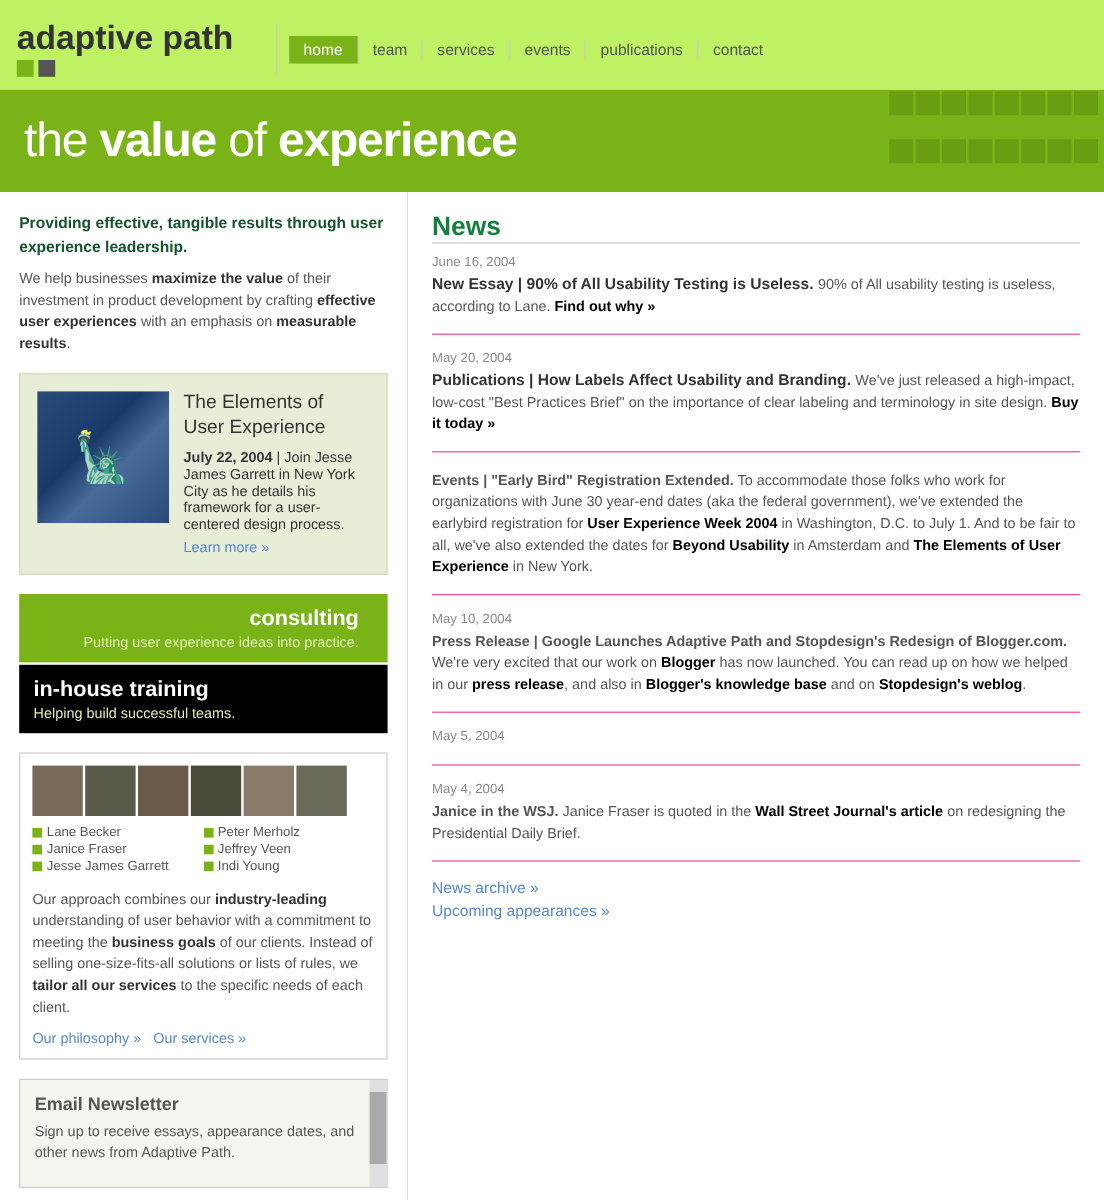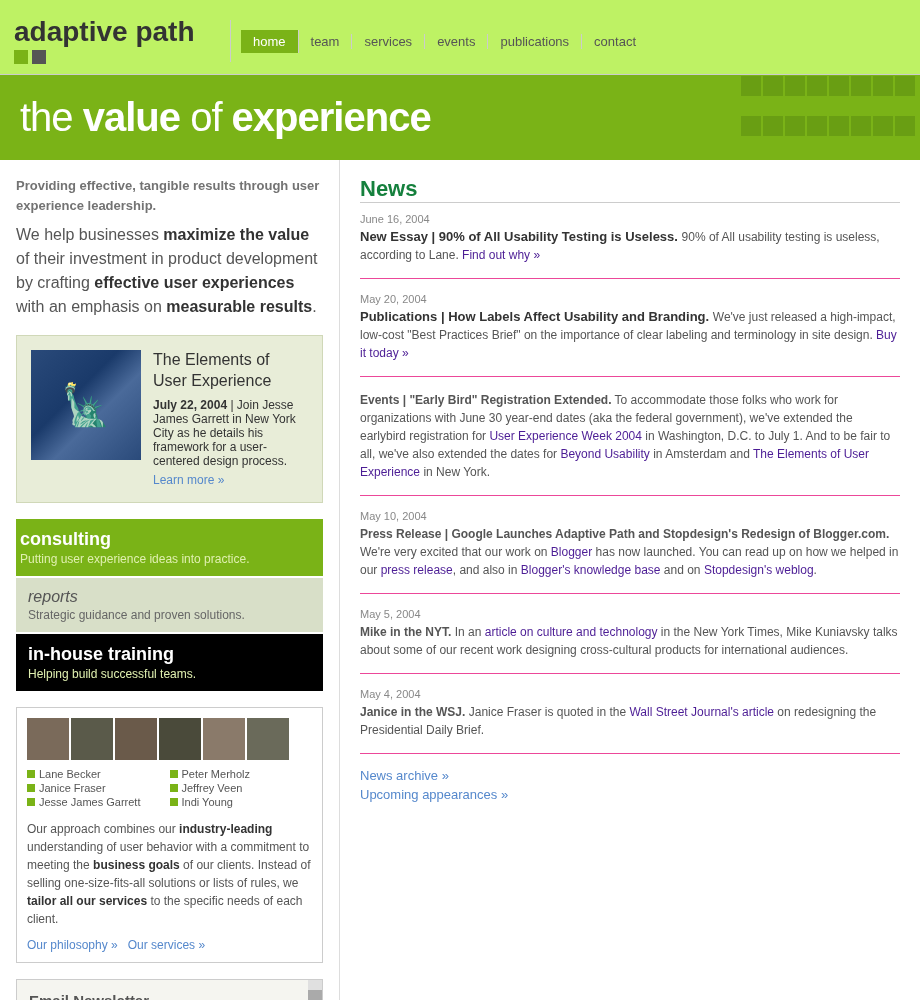--- a/index.html
+++ b/index.html
@@ -26,38 +26,38 @@
     .hero-sq { width: 20px; height: 20px; background: #5a8a10; margin: 1px; }
 
     
     #main { display: flex; gap: 0; }
 
     
     #left-col { width: 340px; min-width: 340px; padding: 16px 16px; background: #fff; border-right: 1px solid #ddd; }
 
     
     #intro { margin-bottom: 16px; }
-    #intro .tagline { font-weight: bold; font-size: 13px; color: #737373; margin-bottom: 8px; }
-    #intro p { font-size: 16px; color: #555; line-height: 1.5; }
+    #intro .tagline { font-weight: bold; font-size: 13px; color: #14532d; margin-bottom: 8px; }
+    #intro p { font-size: 12px; color: #555; line-height: 1.5; }
     #intro p strong { font-weight: bold; color: #333; }
 
     
     #featured { background: #e8edd8; padding: 14px; margin-bottom: 16px; display: flex; gap: 12px; border: 1px solid #d0d8b8; }
     #featured-img { width: 110px; min-width: 110px; height: 110px; background: #2a4a7a; overflow: hidden; }
     #featured-img .statue { width: 100%; height: 100%; background: linear-gradient(135deg, #2a4a7a 0%, #1a3a6a 40%, #4a6a9a 60%, #2a4a7a 100%); display: flex; align-items: center; justify-content: center; color: #a0b8d0; font-size: 40px; }
     #featured-text h3 { font-size: 16px; color: #333; font-weight: normal; line-height: 1.3; margin-bottom: 6px; }
     #featured-text .date-line { font-size: 12px; color: #333; }
     #featured-text .date-line strong { font-weight: bold; }
     #featured-text p { font-size: 12px; color: #555; line-height: 1.4; margin-top: 4px; }
     #featured-text a { color: #5588cc; text-decoration: none; }
 
     
     #services-boxes { margin-bottom: 16px; }
     .service-box { margin-bottom: 2px; }
-    .service-box.active { background: #7ab317; padding: 10px 4px; }
+    .service-box.active { background: #7ab317; padding: 10px 24px; text-align: right; }
     .service-box.active h3 { color: #fff; font-size: 18px; font-weight: bold; }
     .service-box.active p { color: #e0f0b0; font-size: 12px; margin-top: 2px; }
     .service-box.muted { background: #d8dfc8; padding: 10px 12px; }
     .service-box.muted h3 { color: #555; font-size: 16px; font-weight: normal; font-style: italic; }
     .service-box.muted p { color: #666; font-size: 12px; margin-top: 2px; }
     .service-box.active2 { background: #000000; padding: 10px 12px; }
     .service-box.active2 h3 { color: #fff; font-size: 18px; font-weight: bold; }
     .service-box.active2 p { color: #e0f0b0; font-size: 12px; margin-top: 2px; }
 
     
@@ -87,21 +87,21 @@
     #scroll-bar { position: absolute; right: 0; top: 0; width: 14px; height: 100%; background: #e0e0e0; }
     .scroll-thumb { width: 14px; height: 60px; background: #aaa; margin-top: 10px; }
 
     
     #right-col { flex: 1; padding: 16px 20px; }
     #news-header { font-size: 22px; color: #15803d; font-weight: bold; border-bottom: 1px solid #ccc; margin-bottom: 10px; padding-bottom: 0; }
     .news-item { margin-bottom: 14px; padding-bottom: 14px; border-bottom: 1px solid #ec4899; }
     .news-date { font-size: 11px; color: #888; margin-bottom: 3px; }
     .news-title { font-weight: bold; color: #333; font-size: 13px; margin-top: 40px; }
     .news-body { font-size: 12px; color: #555; line-height: 1.5; margin-top: 2px; }
-    .news-body a { color: #4c1d95; text-decoration: none; }
+    .news-body a { color: #000000; text-decoration: none; font-weight: bold; }
     #news-footer { margin-top: 10px; }
     #news-footer a { display: block; color: #5588cc; font-size: 13px; text-decoration: none; margin-bottom: 4px; }
   </style>
 </head>
 <body>
 
 <div id="header">
   <div id="logo-area">
     <div id="logo-text">
       <span>adaptive </span><span style="color:#333;font-weight:bold">path</span>
@@ -167,24 +167,20 @@
         </div>
         <p><a href="#">Learn more »</a></p>
       </div>
     </div>
 
     <div id="services-boxes">
       <div class="service-box active">
         <h3>consulting</h3>
         <p>Putting user experience ideas into practice.</p>
       </div>
-      <div class="service-box muted">
-        <h3>reports</h3>
-        <p>Strategic guidance and proven solutions.</p>
-      </div>
       <div class="service-box active2">
         <h3>in-house training</h3>
         <p>Helping build successful teams.</p>
       </div>
     </div>
 
     <div id="team-section">
       <div id="team-photos">
         <div class="team-photo"></div>
         <div class="team-photo"></div>
@@ -267,23 +263,20 @@
 
     <div class="news-item">
       <div class="news-date">May 10, 2004</div>
       <div class="news-body">
         <strong>Press Release | Google Launches Adaptive Path and Stopdesign's Redesign of Blogger.com.</strong> We're very excited that our work on <a href="#">Blogger</a> has now launched. You can read up on how we helped in our <a href="#">press release</a>, and also in <a href="#">Blogger's knowledge base</a> and on <a href="#">Stopdesign's weblog</a>.
       </div>
     </div>
 
     <div class="news-item">
       <div class="news-date">May 5, 2004</div>
-      <div class="news-body">
-        <strong>Mike in the NYT.</strong> In an <a href="#">article on culture and technology</a> in the New York Times, Mike Kuniavsky talks about some of our recent work designing cross-cultural products for international audiences.
-      </div>
     </div>
 
     <div class="news-item">
       <div class="news-date">May 4, 2004</div>
       <div class="news-body">
         <strong>Janice in the WSJ.</strong> Janice Fraser is quoted in the <a href="#">Wall Street Journal's article</a> on redesigning the Presidential Daily Brief.
       </div>
     </div>
 
     <div id="news-footer">

